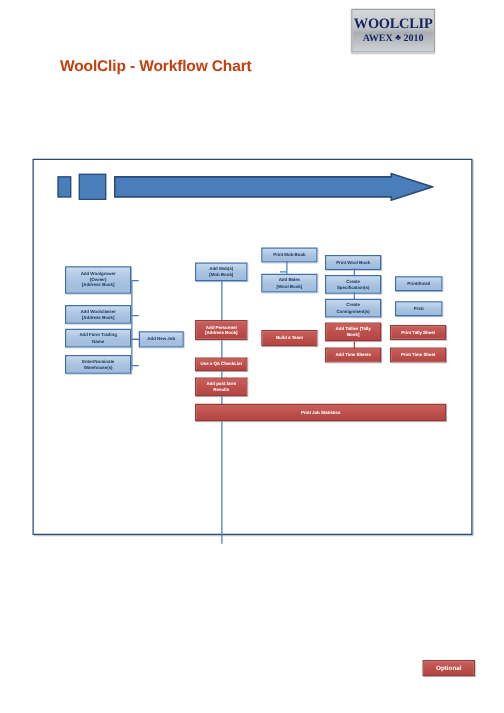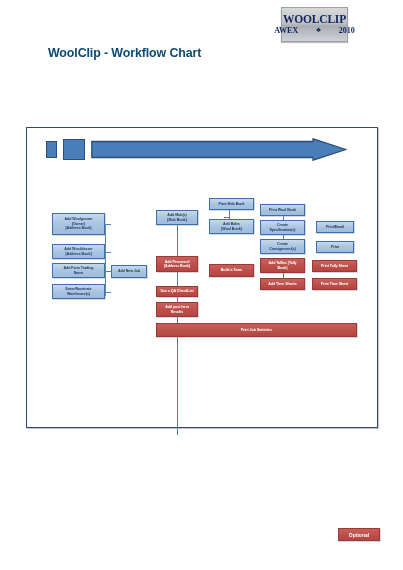--- a/index.html
+++ b/index.html
@@ -21,21 +21,21 @@
     position: absolute;
     left: 0; top: 0;
     width: 403px; height: 112px;
   }
   #doc-title {
     position: absolute;
     left: 48px;
     top: 46px;
     font-size: 12.4px;
     font-weight: bold;
-    color: #0c4a6e;
+    color: #c2410c;
     letter-spacing: -0.1px;
     white-space: nowrap;
   }
   #brand-logo {
     position: absolute;
     left: 281px;
     top: 7px;
     width: 67px;
     height: 35px;
     background: linear-gradient(180deg,#d8d8d8 0%,#bfc2c6 45%,#a9acb1 55%,#cfd2d6 100%);
@@ -57,21 +57,21 @@
   }
   #brand-logo .logo-bottom {
     font-family: "Liberation Serif", serif;
     font-weight: bold;
     font-size: 8px;
     color: #13255e;
     letter-spacing: 0px;
     line-height: 11px;
     display: flex;
     align-items: center;
-    gap: 18px;
+    gap: 2px;
   }
   #brand-logo .logo-mark {
     font-size: 7px;
     line-height: 7px;
     color: #13255e;
   }
 
   
   #chart-frame {
     position: absolute;

